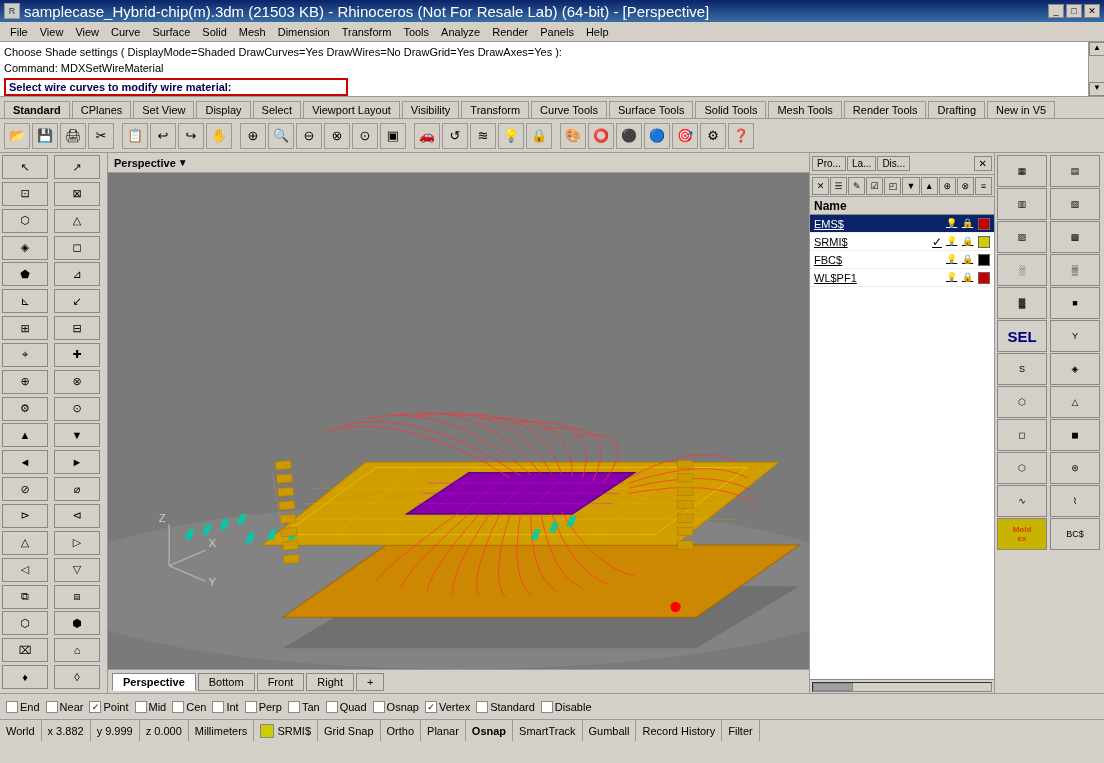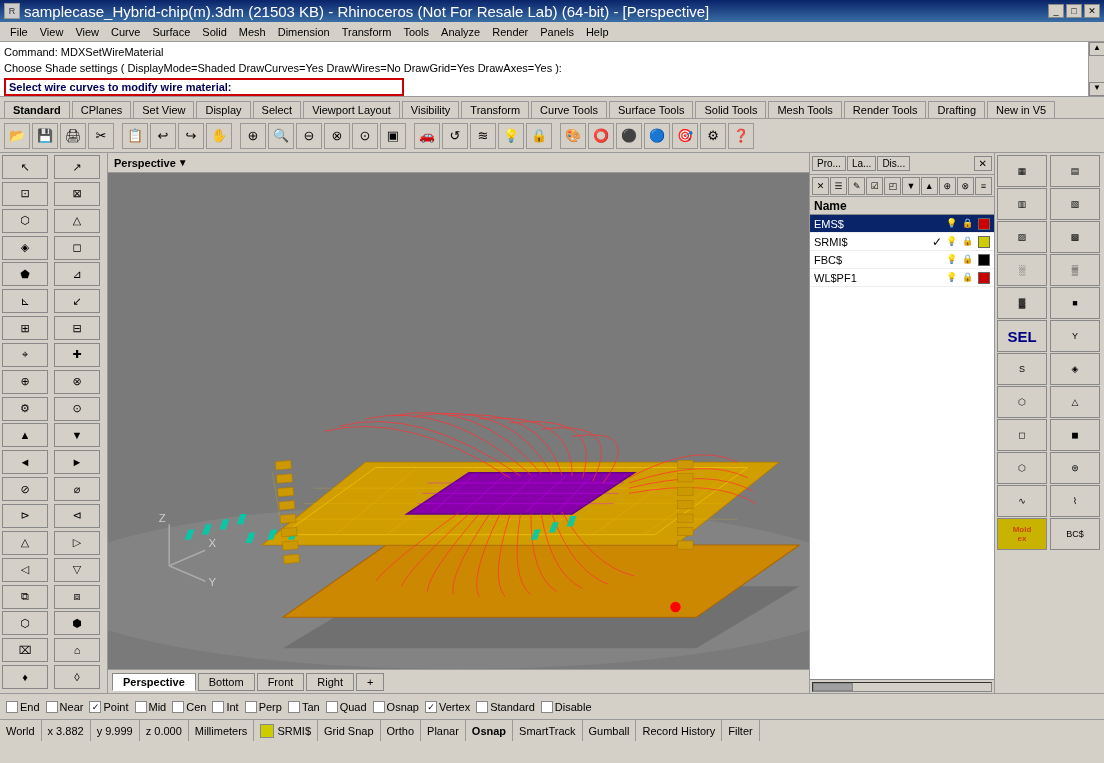--- a/index.html
+++ b/index.html
@@ -47,21 +47,21 @@
       position: relative;
     }
     #command-text { font-size: 11px; color: #000; line-height: 16px; }
     #command-input-line {
       border: 2px solid #cc0000;
       background: white;
       color: #000055;
       font-size: 11px;
       font-weight: bold;
       padding: 1px 3px;
-      width: 400px;
+      width: 344px;
       margin-top: 2px;
     }
     #command-scroll {
       position: absolute;
       right: 0;
       top: 0;
       bottom: 0;
       width: 16px;
       background: #d4d0c8;
       border-left: 1px solid #999;
@@ -235,20 +235,21 @@
     }
     #layers-list { flex: 1; background: white; }
     .layer-row {
       height: 18px;
       display: flex;
       align-items: center;
       padding: 0 4px;
       font-size: 11px;
       border-bottom: 1px solid #eee;
       gap: 4px;
+      text-decoration: underline;
     }
     .layer-row.selected { background: #0a246a; color: white; }
     .layer-name { flex: 1; }
     .layer-icon { width: 12px; height: 12px; font-size: 10px; }
     .layer-color-box { width: 12px; height: 12px; border: 1px solid #666; }
     .layer-checkmark { font-size: 12px; }
 
     
     #far-right-panel {
       width: 110px;
@@ -374,22 +375,22 @@
     <div class="menu-item">Transform</div>
     <div class="menu-item">Tools</div>
     <div class="menu-item">Analyze</div>
     <div class="menu-item">Render</div>
     <div class="menu-item">Panels</div>
     <div class="menu-item">Help</div>
   </div>
 
 <div id="command-area">
   <div id="command-text">
+    <div>Choose Shade settings ( DisplayMode=Shaded  DrawCurves=Yes  DrawWires=No  DrawGrid=Yes  DrawAxes=Yes ):</div>
     <div>Command:  MDXSetWireMaterial</div>
-    <div>Choose Shade settings ( DisplayMode=Shaded  DrawCurves=Yes  DrawWires=No  DrawGrid=Yes  DrawAxes=Yes ):</div>
   </div>
   <input id="command-input-line" type="text" readonly="" value="Select wire curves to modify wire material:" style="">
   <div id="command-scroll">
     <div class="scroll-btn">▲</div>
     <div class="scroll-btn">▼</div>
   </div>
 </div>
 
 <div id="toolbar-tabs">
     <div class="tab-item active">Standard</div>

